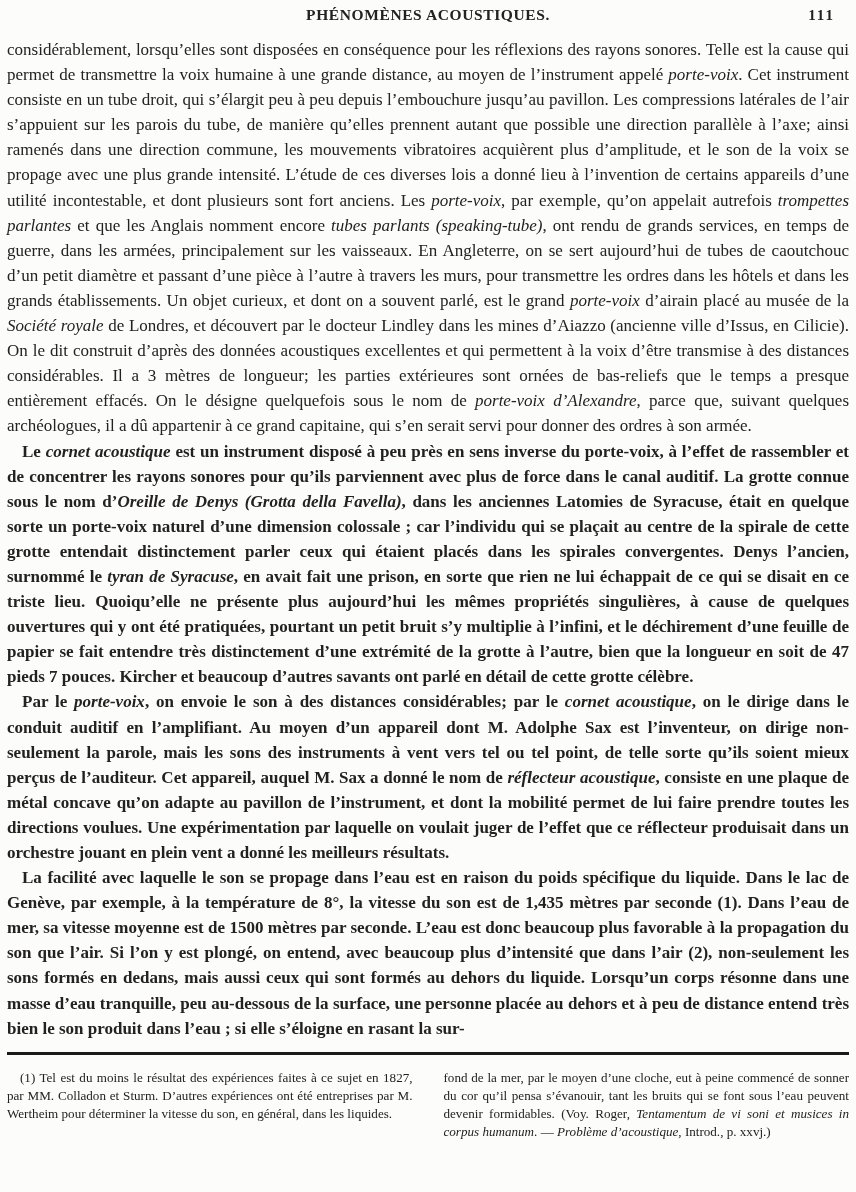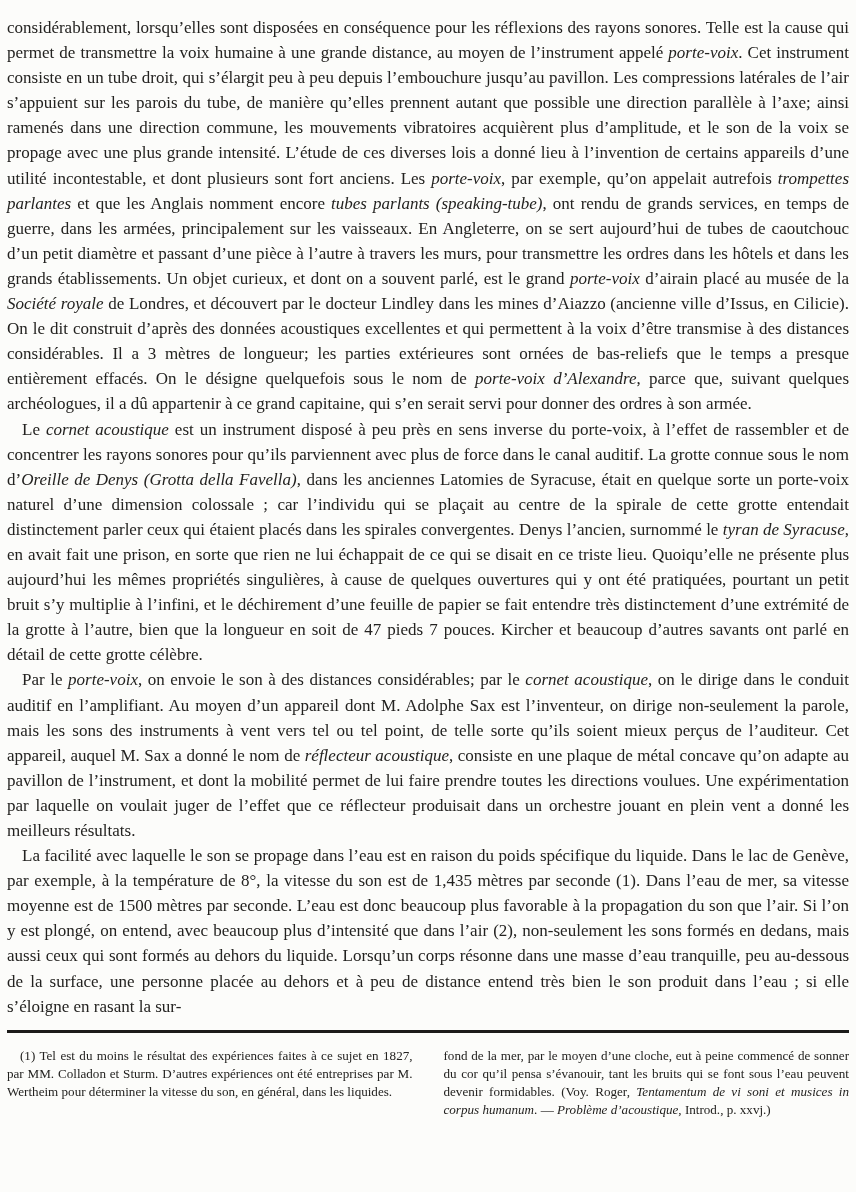--- a/index.html
+++ b/index.html
@@ -44,20 +44,21 @@
     font-size: 17px;
     line-height: 25.1px;
     text-align: justify;
   }
   .body-text p {
     margin: 0;
     padding: 0;
   }
   .body-text p.indent {
     text-indent: 15px;
+    font-weight: bold;
   }
   .footnote-rule {
     margin: 11px 0 0 0;
     border: none;
     border-top: 3px solid #1c1b19;
     width: 100%;
   }
   .footnotes {
     display: flex;
     gap: 31px;
@@ -79,20 +80,24 @@
   }
   i {
     font-style: italic;
   }
 </style>
 </head>
 <body>
 
 <div class="page">
 
+  <div class="running-header">
+    <div class="running-title">PHÉNOMÈNES ACOUSTIQUES.</div>
+    <div class="page-number">111</div>
+  </div>
 
   <div class="body-text">
     <p>considérablement, lorsqu’elles sont disposées en conséquence pour les réflexions des rayons sonores. Telle est la cause qui permet de transmettre la voix humaine à une grande distance, au moyen de l’instrument appelé <i>porte-voix</i>. Cet instrument consiste en un tube droit, qui s’élargit peu à peu depuis l’embouchure jusqu’au pavillon. Les compressions latérales de l’air s’appuient sur les parois du tube, de manière qu’elles prennent autant que possible une direction parallèle à l’axe; ainsi ramenés dans une direction commune, les mouvements vibratoires acquièrent plus d’amplitude, et le son de la voix se propage avec une plus grande intensité. L’étude de ces diverses lois a donné lieu à l’invention de certains appareils d’une utilité incontestable, et dont plusieurs sont fort anciens. Les <i>porte-voix</i>, par exemple, qu’on appelait autrefois <i>trompettes parlantes</i> et que les Anglais nomment encore <i>tubes parlants (speaking-tube)</i>, ont rendu de grands services, en temps de guerre, dans les armées, principalement sur les vaisseaux. En Angleterre, on se sert aujourd’hui de tubes de caoutchouc d’un petit diamètre et passant d’une pièce à l’autre à travers les murs, pour transmettre les ordres dans les hôtels et dans les grands établissements. Un objet curieux, et dont on a souvent parlé, est le grand <i>porte-voix</i> d’airain placé au musée de la <i>Société royale</i> de Londres, et découvert par le docteur Lindley dans les mines d’Aiazzo (ancienne ville d’Issus, en Cilicie). On le dit construit d’après des données acoustiques excellentes et qui permettent à la voix d’être transmise à des distances considérables. Il a 3 mètres de longueur; les parties extérieures sont ornées de bas-reliefs que le temps a presque entièrement effacés. On le désigne quelquefois sous le nom de <i>porte-voix d’Alexandre</i>, parce que, suivant quelques archéologues, il a dû appartenir à ce grand capitaine, qui s’en serait servi pour donner des ordres à son armée.</p>
     <p class="indent">Le <i>cornet acoustique</i> est un instrument disposé à peu près en sens inverse du porte-voix, à l’effet de rassembler et de concentrer les rayons sonores pour qu’ils parviennent avec plus de force dans le canal auditif. La grotte connue sous le nom d’<i>Oreille de Denys (Grotta della Favella)</i>, dans les anciennes Latomies de Syracuse, était en quelque sorte un porte-voix naturel d’une dimension colossale ; car l’individu qui se plaçait au centre de la spirale de cette grotte entendait distinctement parler ceux qui étaient placés dans les spirales convergentes. Denys l’ancien, surnommé le <i>tyran de Syracuse</i>, en avait fait une prison, en sorte que rien ne lui échappait de ce qui se disait en ce triste lieu. Quoiqu’elle ne présente plus aujourd’hui les mêmes propriétés singulières, à cause de quelques ouvertures qui y ont été pratiquées, pourtant un petit bruit s’y multiplie à l’infini, et le déchirement d’une feuille de papier se fait entendre très distinctement d’une extrémité de la grotte à l’autre, bien que la longueur en soit de 47 pieds 7 pouces. Kircher et beaucoup d’autres savants ont parlé en détail de cette grotte célèbre.</p>
     <p class="indent">Par le <i>porte-voix</i>, on envoie le son à des distances considérables; par le <i>cornet acoustique</i>, on le dirige dans le conduit auditif en l’amplifiant. Au moyen d’un appareil dont M. Adolphe Sax est l’inventeur, on dirige non-seulement la parole, mais les sons des instruments à vent vers tel ou tel point, de telle sorte qu’ils soient mieux perçus de l’auditeur. Cet appareil, auquel M. Sax a donné le nom de <i>réflecteur acoustique</i>, consiste en une plaque de métal concave qu’on adapte au pavillon de l’instrument, et dont la mobilité permet de lui faire prendre toutes les directions voulues. Une expérimentation par laquelle on voulait juger de l’effet que ce réflecteur produisait dans un orchestre jouant en plein vent a donné les meilleurs résultats.</p>
     <p class="indent">La facilité avec laquelle le son se propage dans l’eau est en raison du poids spécifique du liquide. Dans le lac de Genève, par exemple, à la température de 8°, la vitesse du son est de 1,435 mètres par seconde (1). Dans l’eau de mer, sa vitesse moyenne est de 1500 mètres par seconde. L’eau est donc beaucoup plus favorable à la propagation du son que l’air. Si l’on y est plongé, on entend, avec beaucoup plus d’intensité que dans l’air (2), non-seulement les sons formés en dedans, mais aussi ceux qui sont formés au dehors du liquide. Lorsqu’un corps résonne dans une masse d’eau tranquille, peu au-dessous de la surface, une personne placée au dehors et à peu de distance entend très bien le son produit dans l’eau ; si elle s’éloigne en rasant la sur-</p>
   </div>
 
   <hr class="footnote-rule">
 

